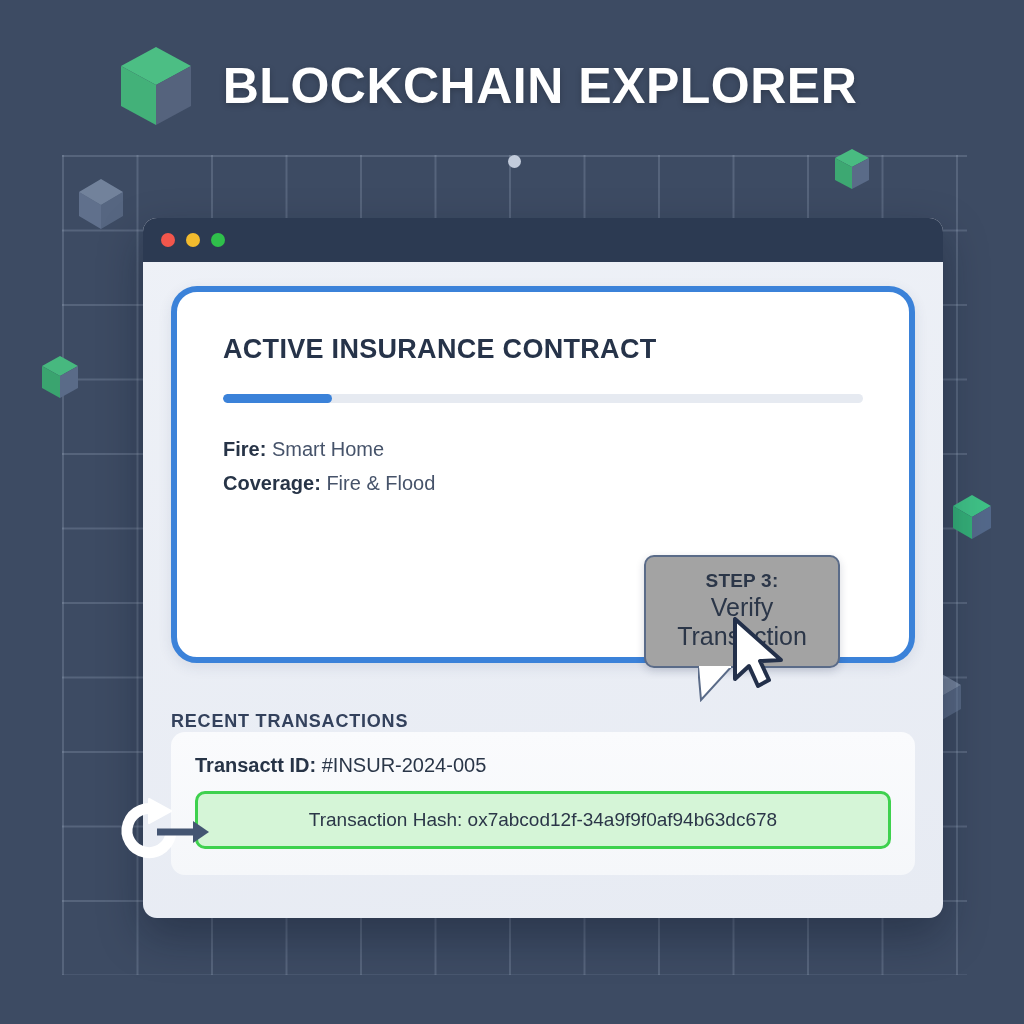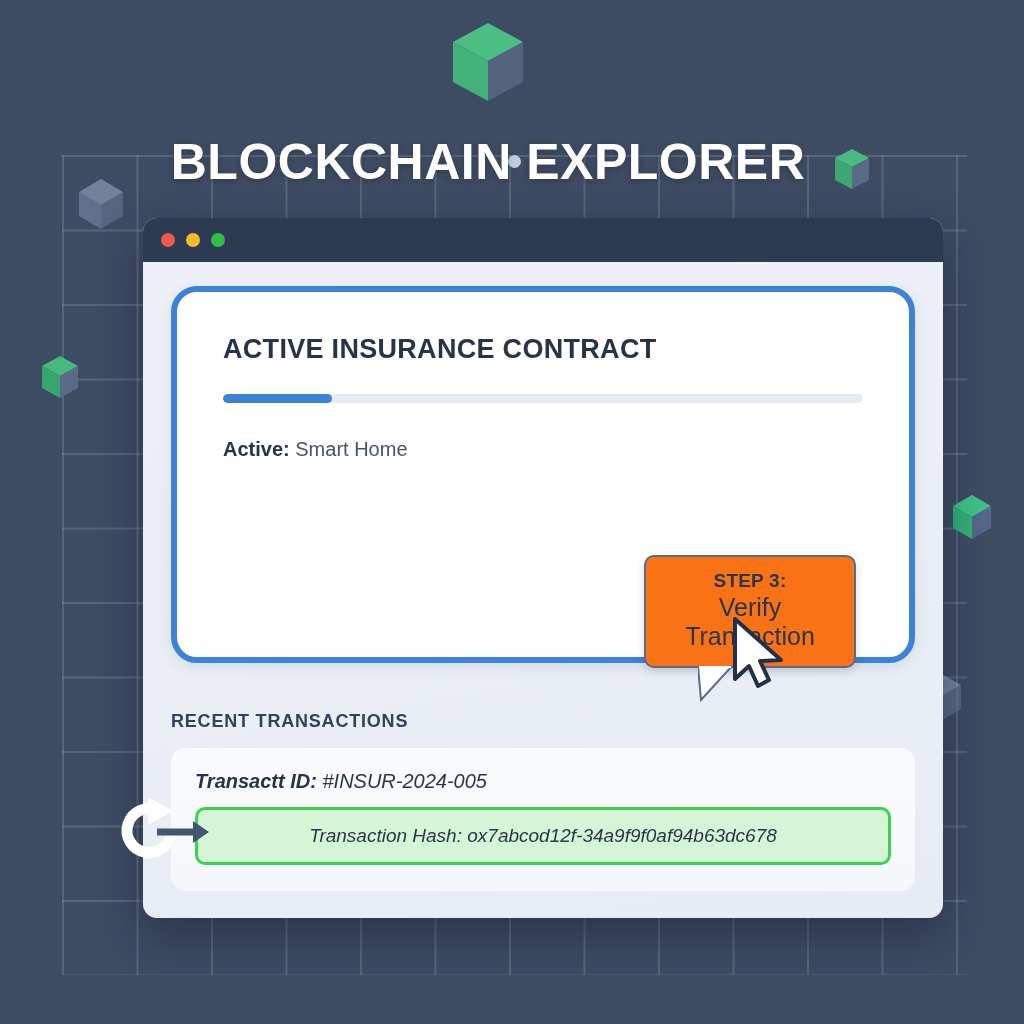--- a/index.html
+++ b/index.html
@@ -42,28 +42,27 @@
   }
 
   
   .deco-cube { position: absolute; }
   .deco-cube svg { display: block; }
 
   
   #header {
     position: absolute;
     left: 0;
-    top: 56px;
+    top: 36px;
     width: 976px;
     height: 100px;
     display: flex;
     align-items: center;
     justify-content: center;
     gap: 30px;
-    flex-direction: column;
   }
 
   #logo-cube { width: 74px; height: 82px; flex: none; }
 
   #app-title {
     color: #ffffff;
     font-size: 50px;
     font-weight: bold;
     letter-spacing: 0.5px;
     white-space: nowrap;
@@ -149,23 +148,23 @@
     line-height: 33.5px;
   }
 
   .detail-label { font-weight: bold; color: #273447; }
 
   
   #step-tooltip {
     position: absolute;
     left: 644px;
     top: 555px;
-    width: 212px;
+    width: 196px;
     padding: 13px 10px 15px 10px;
-    background: #f97316;
+    background: #a3a3a3;
     border: 2px solid #5a6b88;
     border-radius: 10px;
     text-align: center;
     box-shadow: 0 3px 9px rgba(20,35,65,0.18);
     z-index: 6;
   }
 
   #step-tooltip-title {
     font-size: 19px;
     font-weight: bold;
@@ -199,25 +198,24 @@
   
   #recent-heading {
     margin-top: 48px;
     font-size: 18px;
     font-weight: bold;
     color: #33415c;
     letter-spacing: 0.8px;
   }
 
   #tx-panel {
-    margin-top: 16px;
+    margin-top: 0;
     background: linear-gradient(180deg, #fafbfd 0%, #f5f7fa 100%);
     border-radius: 14px;
     padding: 22px 24px 26px 24px;
-    font-style: italic;
   }
 
   #tx-id {
     font-size: 20px;
     color: #2a3648;
   }
 
   #tx-hash-box {
     margin-top: 14px;
     background: #d5f5d7;
@@ -314,22 +312,26 @@
     <div id="contract-card">
       <div id="contract-title">ACTIVE INSURANCE CONTRACT</div>
 
       <div id="progress-track">
         <div id="progress-fill" style="width: 17%;"></div>
       </div>
 
 
       <div id="detail-list">
         <div class="detail-row">
-          <span class="detail-label">Active:</span>
+          <span class="detail-label">Fire:</span>
           <span>Smart Home</span>
+        </div>
+        <div class="detail-row">
+          <span class="detail-label">Coverage:</span>
+          <span>Fire &amp; Flood</span>
         </div>
       </div>
     </div>
 
     <div id="recent-heading">RECENT TRANSACTIONS</div>
 
     <div id="tx-panel">
       <div id="tx-id">
         <span class="detail-label">Transactt ID:</span>
         <span>#INSUR-2024-005</span>

